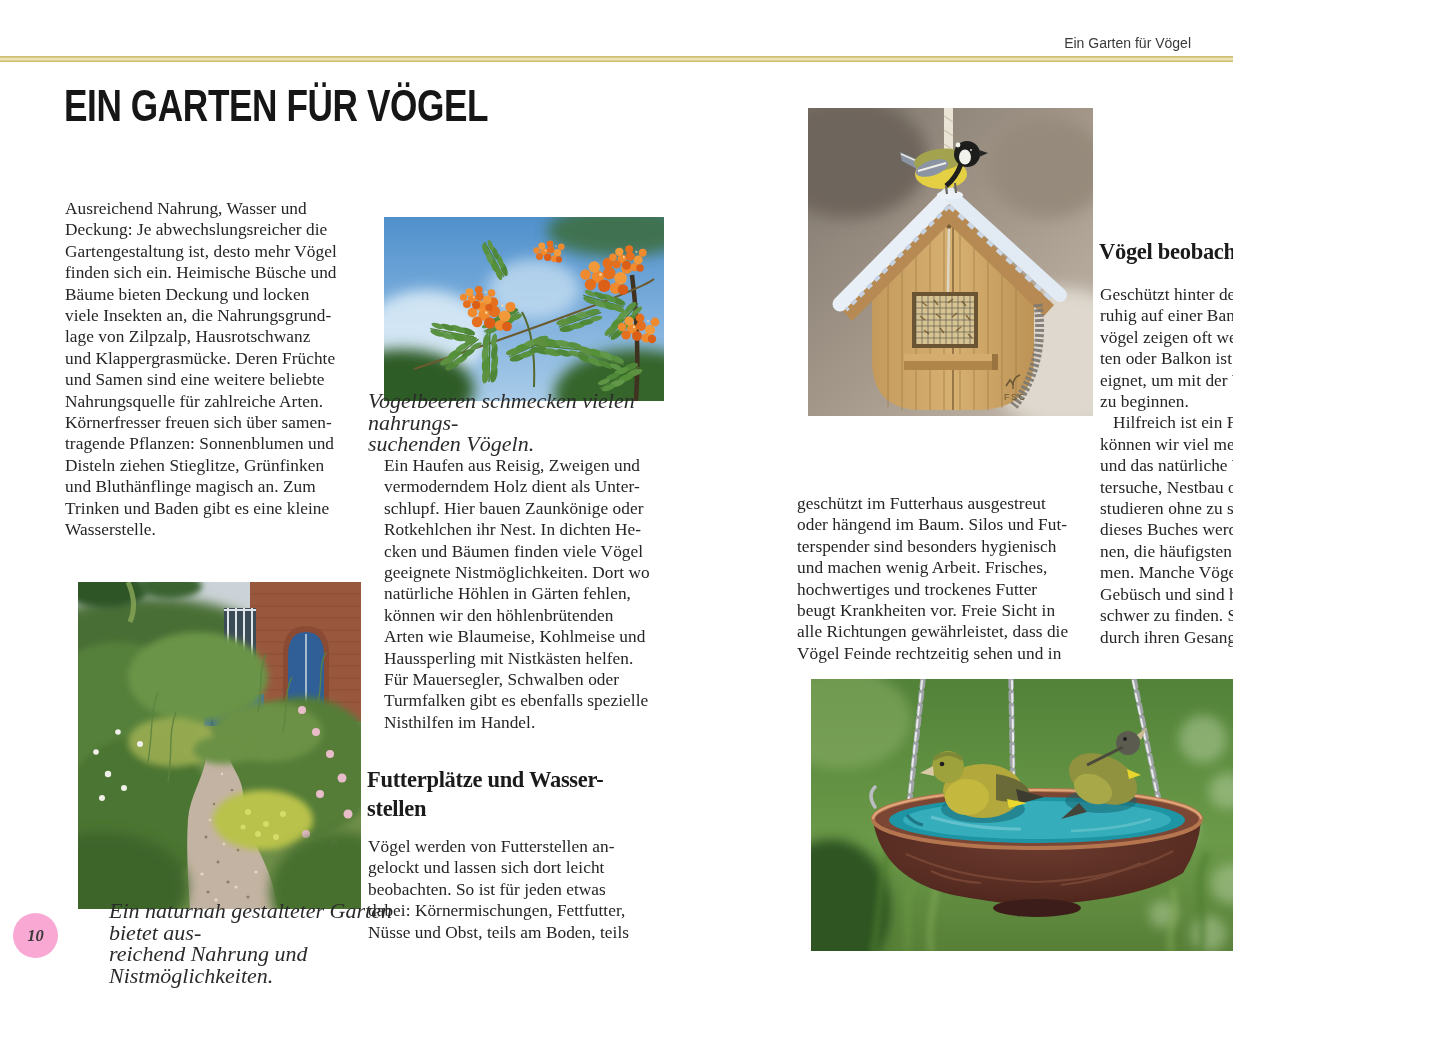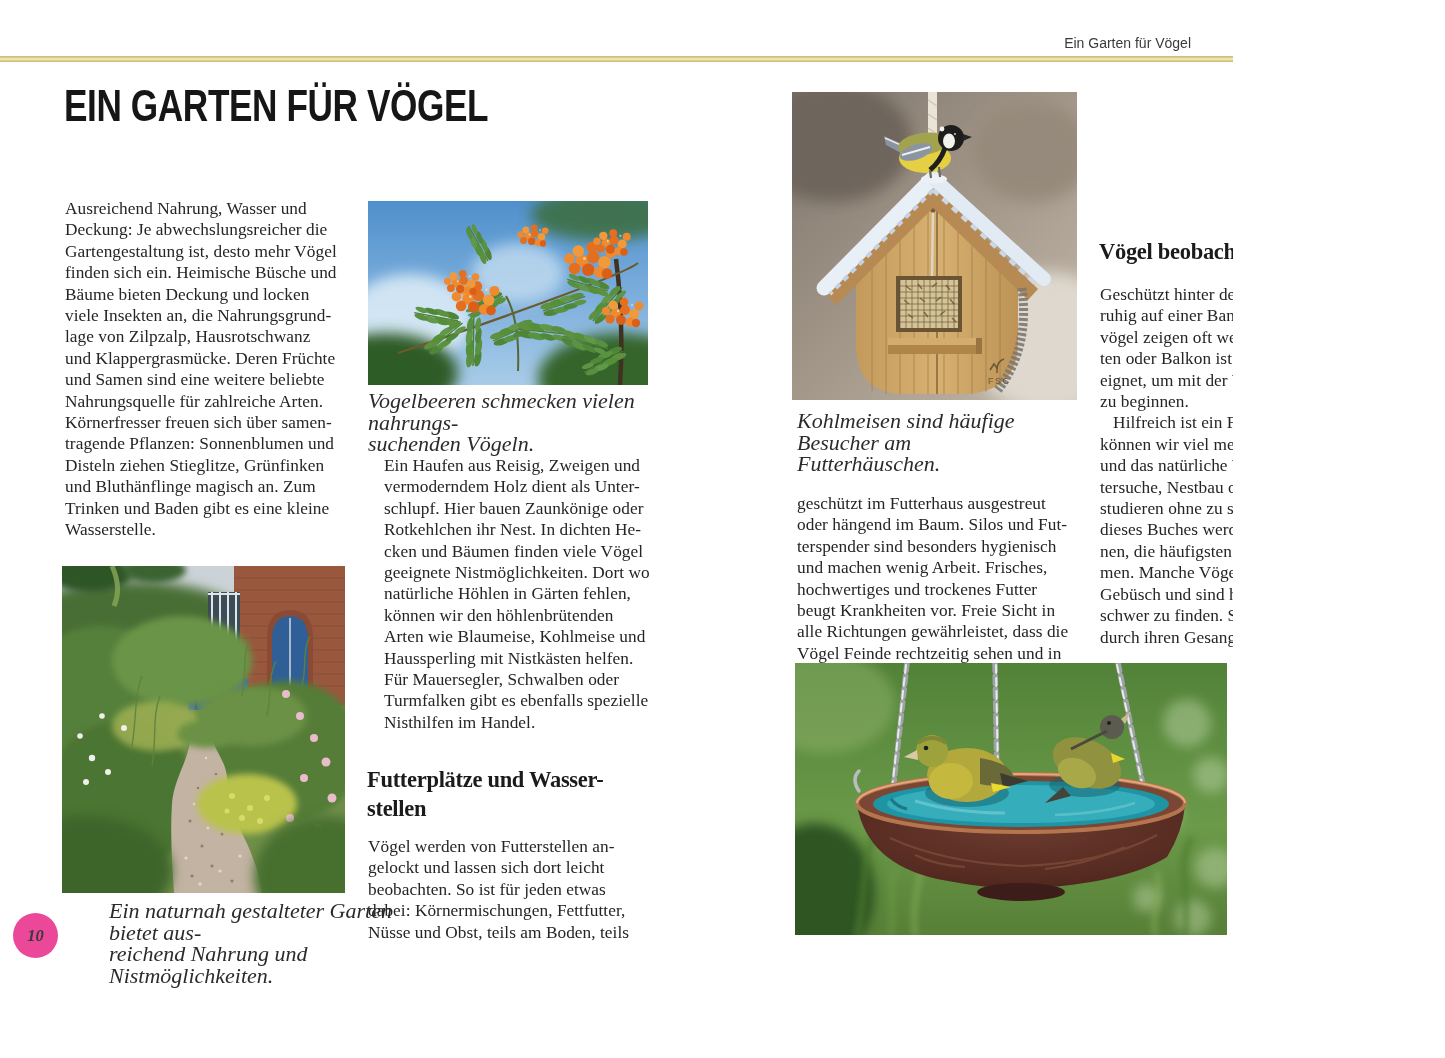--- a/index.html
+++ b/index.html
@@ -10,24 +10,24 @@
            right:42px;top:35px;text-align:right;}
   .goldrule{left:0;top:56px;width:1445px;height:6px;
             background:linear-gradient(to bottom,#c9b868 0%,#d9cb85 25%,#f3edcb 48%,#e6dca4 65%,#c6b565 100%);}
   .title{font-family:"Liberation Sans",sans-serif;font-weight:700;font-size:44px;line-height:1;
          color:#161616;letter-spacing:-0.5px;transform:scaleX(.8);transform-origin:left top;
          margin:0;white-space:nowrap;}
   .bodytext{font-size:17.3px;line-height:21.4px;color:#252525;white-space:pre-line;letter-spacing:.05px;}
   .caption{font-size:22px;line-height:21.5px;font-style:italic;color:#2b2b2b;white-space:pre-line;}
   .heading{font-family:Liberation Serif, serif;font-weight:700;font-size:22.5px;line-height:28.5px;
            color:#1b1b1b;letter-spacing:-0.3px;white-space:pre-line;margin:0;}
-  .pagenum{width:45px;height:45px;border-radius:50%;background:#ec4899;display:flex;
+  .pagenum{width:45px;height:45px;border-radius:50%;background:#f9a8d4;display:flex;
            align-items:center;justify-content:center;font-style:italic;font-weight:700;
            font-size:16.5px;color:#3a3a3a;}
-  figure.photo{margin:0;position:absolute;overflow:hidden;background:#fde047;}
+  figure.photo{margin:16px;position:absolute;overflow:hidden;background:#fde047;}
   figure.photo svg{display:block;}
 </style>
 </head>
 <body>
 
 <div class="spread">
 
   <div class="abs runhead">Ein Garten für Vögel</div>
   <div class="abs goldrule"></div>
 
@@ -391,22 +391,20 @@
         <ellipse cx="157" cy="49" rx="6" ry="7.5" fill="#f2f2ec"></ellipse>
         <circle cx="150" cy="37" r="2.4" fill="#f2f2ec"></circle>
         <polygon points="171,42 180,45 171,49" fill="#262624"></polygon>
         <circle cx="163" cy="42" r="1" fill="#ffffff" opacity=".8"></circle>
         <line x1="138" y1="78" x2="139" y2="86" stroke="#6a675f" stroke-width="2.2"></line>
         <line x1="147" y1="75" x2="148" y2="85" stroke="#6a675f" stroke-width="2.2"></line>
       </g>
     </svg>
   </figure>
 
-  <div class="abs caption" style="left:797px;top:410px;width:300px;">Kohlmeisen sind häufige Besucher am
-Futterhäuschen.</div>
 
   <div class="abs bodytext" style="left:797px;top:474px;width:330px;margin-top:19px;">geschützt im Futterhaus ausgestreut
 oder hängend im Baum. Silos und Fut-
 terspender sind besonders hygienisch
 und machen wenig Arbeit. Frisches,
 hochwertiges und trockenes Futter
 beugt Krankheiten vor. Freie Sicht in
 alle Richtungen gewährleistet, dass die
 Vögel Feinde rechtzeitig sehen und in</div>
 

